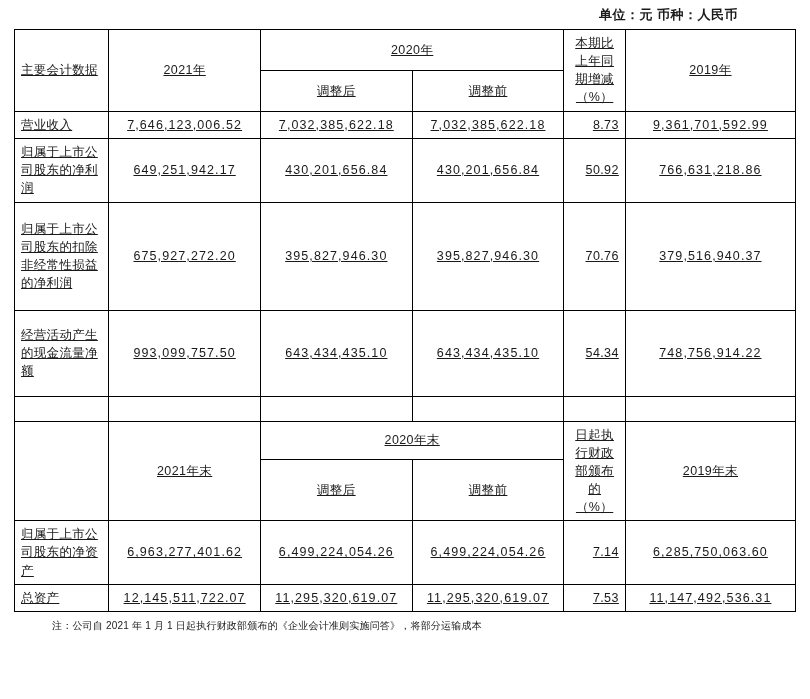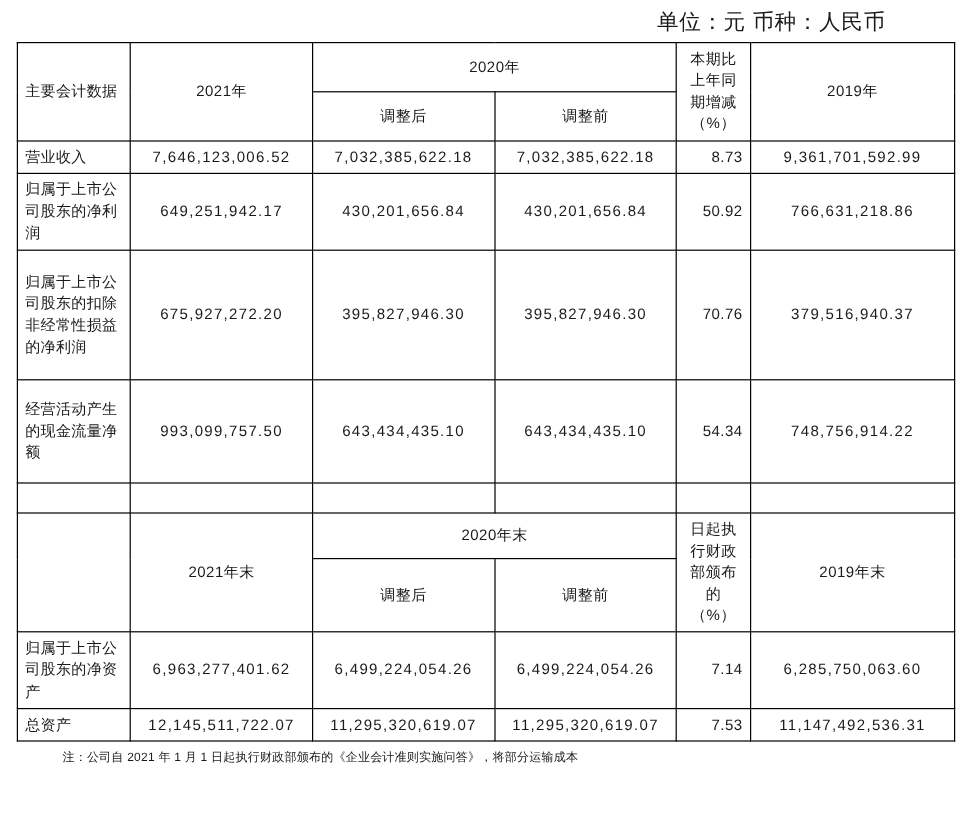--- a/index.html
+++ b/index.html
@@ -16,35 +16,37 @@
   }
   .page {
     position: relative;
     width: 810px;
     height: 699px;
     box-sizing: border-box;
     padding: 0 14px;
   }
   .unit-line {
     text-align: right;
-    font-size: 18px;
+    font-size: 13px;
     padding: 6px 58px 5px 0;
     letter-spacing: 0.5px;
+    font-weight: bold;
   }
   table.fin {
     width: 782px;
     border-collapse: collapse;
     table-layout: fixed;
   }
   table.fin td {
     border: 1px solid #000000;
     padding: 4px 6px;
     vertical-align: middle;
     font-size: 12.5px;
     line-height: 1.45;
+    text-decoration: underline;
   }
   .c-label {
     text-align: left;
     letter-spacing: 0.3px;
   }
   .c-num {
     text-align: center;
     letter-spacing: 1.1px;
     white-space: nowrap;
   }

